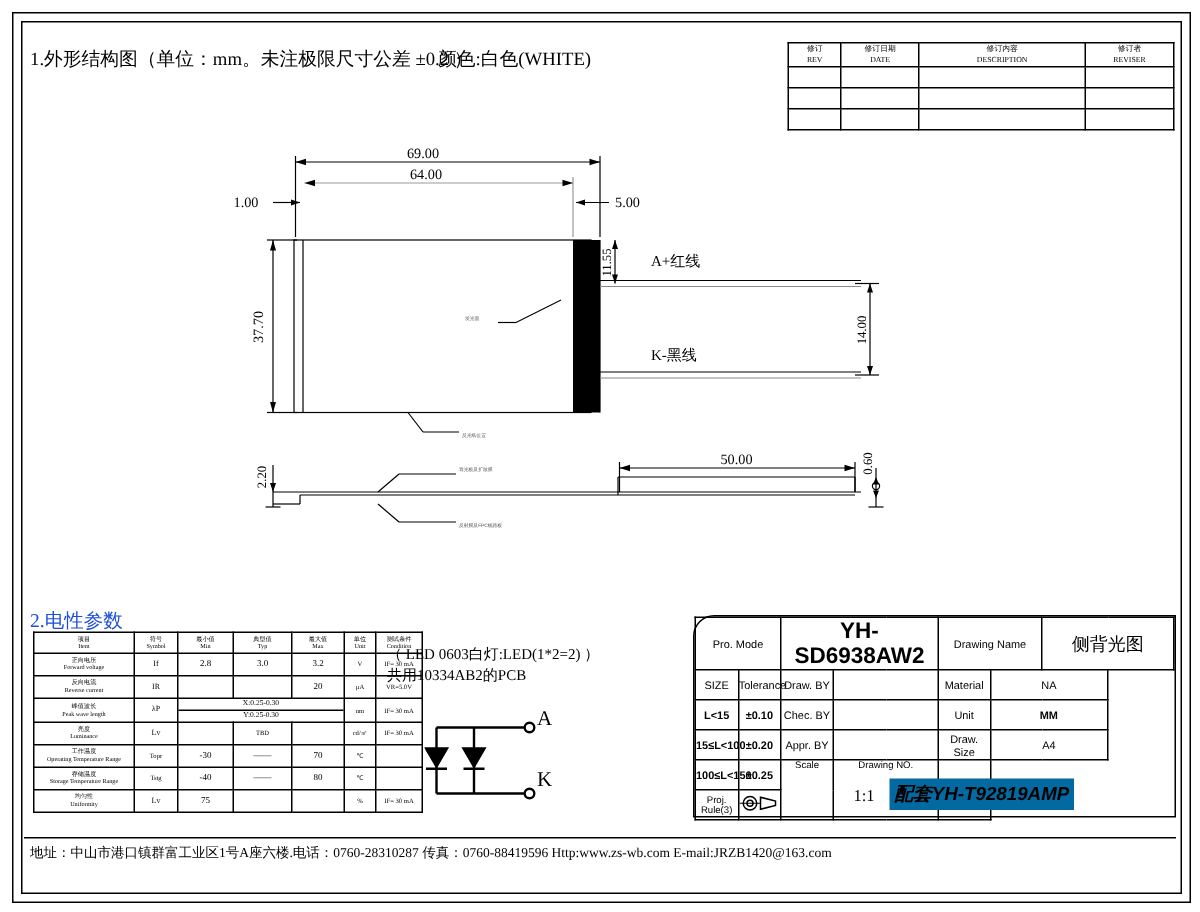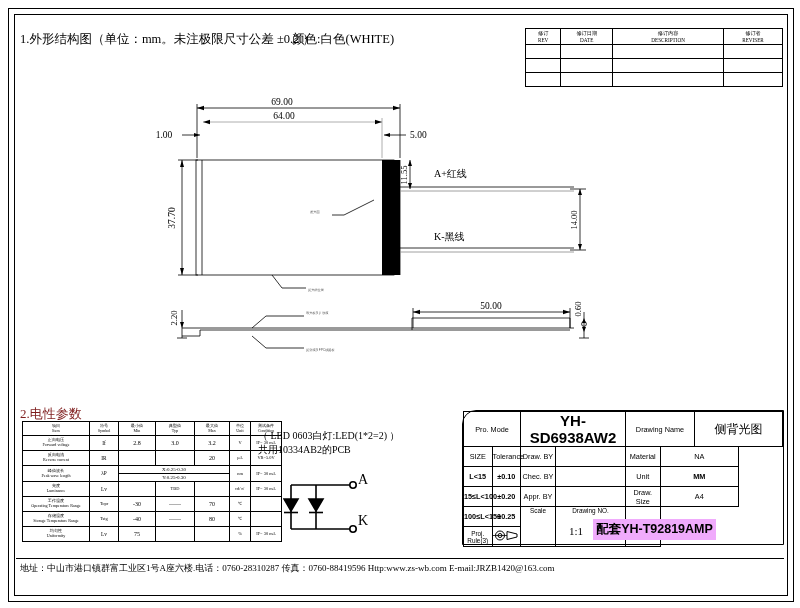--- a/index.html
+++ b/index.html
@@ -17,21 +17,21 @@
   #revtable td{border:1px solid #000;font-size:5.2px;text-align:center;line-height:1.25;padding:1px 0;color:#000;}
   #revtable tr.hdr td{height:13px;}
   #revtable tr.blank td{height:11px;}
   .rc1{width:35px;} .rc2{width:52px;} .rc3{width:112px;} .rc4{width:59px;}
 
   
   #draw{position:absolute;left:14px;top:60px;width:614px;height:330px;}
   #draw svg{display:block;}
 
   
-  #sec2-title{position:absolute;left:20px;top:405px;font-size:13px;color:#7f1d1d;}
+  #sec2-title{position:absolute;left:20px;top:405px;font-size:13px;color:#1d4ed8;}
   #ptable{position:absolute;left:22px;top:421px;width:238px;border-collapse:collapse;table-layout:fixed;}
   #ptable td{border:1px solid #000;color:#000;text-align:center;vertical-align:middle;line-height:1.15;}
   #ptable .cn{font-size:4.1px;display:block;}
   #ptable .en{font-size:4.1px;display:block;}
   #ptable .val{font-size:6px;}
   #ptable .sym{font-size:5.3px;}
   #ptable .small{font-size:4.4px;}
   #ptable tr{height:15px;}
   #ptable tr.head{height:14px;}
   .pc1{width:64px;} .pc2{width:26px;} .pc3{width:34px;} .pc4{width:36px;}
@@ -441,20 +441,20 @@
             <line x1="0" y1="5.5" x2="14" y2="5.5" stroke="#000" stroke-width="0.8"></line>
             <path d="M14,1.5 L24,4 L24,7 L14,9.5 Z" fill="none" stroke="#000" stroke-width="1"></path>
           </svg>
         </td>
         <td colspan="2" style="border:none"></td>
       </tr>
     </tbody>
       </table>
 
     <div style="position:absolute;left:99px;top:110px;width:28px;height:19px;display:flex;align-items:center;justify-content:center;font-size:11px;font-family:'Liberation Serif',serif;color:#000;background:#fff;">1:1</div>
-    <div style="position:absolute;left:130px;top:108px;width:123px;height:21px;display:flex;align-items:center;justify-content:center;font-size:12.5px;font-weight:bold;font-family:'Liberation Sans',sans-serif;color:#000;background:#f0abfc;">配套YH-T92819AMP</div>
+    <div style="position:absolute;left:130px;top:108px;width:123px;height:21px;display:flex;align-items:center;justify-content:center;font-size:12.5px;font-weight:bold;font-family:'Liberation Sans',sans-serif;color:#000;background:#0369a1;font-style:italic;">配套YH-T92819AMP</div>
   </div>
 
   <div id="footer">
     <div id="footer-text">地址：中山市港口镇群富工业区1号A座六楼.电话：0760-28310287 传真：0760-88419596 Http:www.zs-wb.com  E-mail:JRZB1420@163.com</div>
   </div>
 
 </div>
 
 </body></html>

